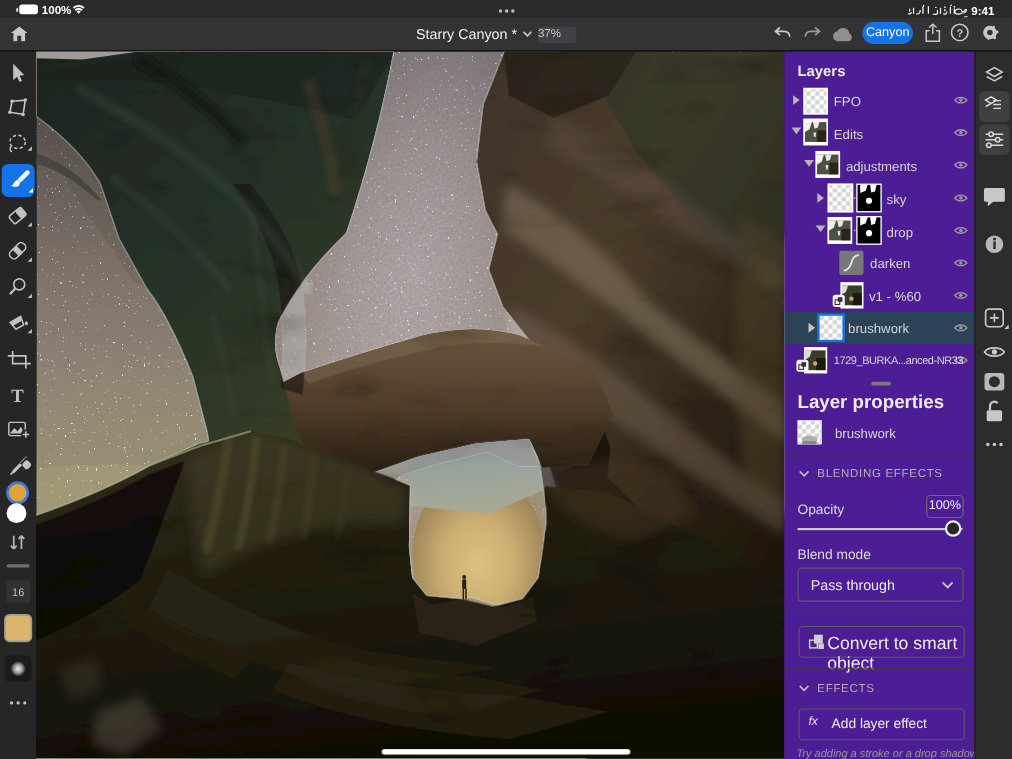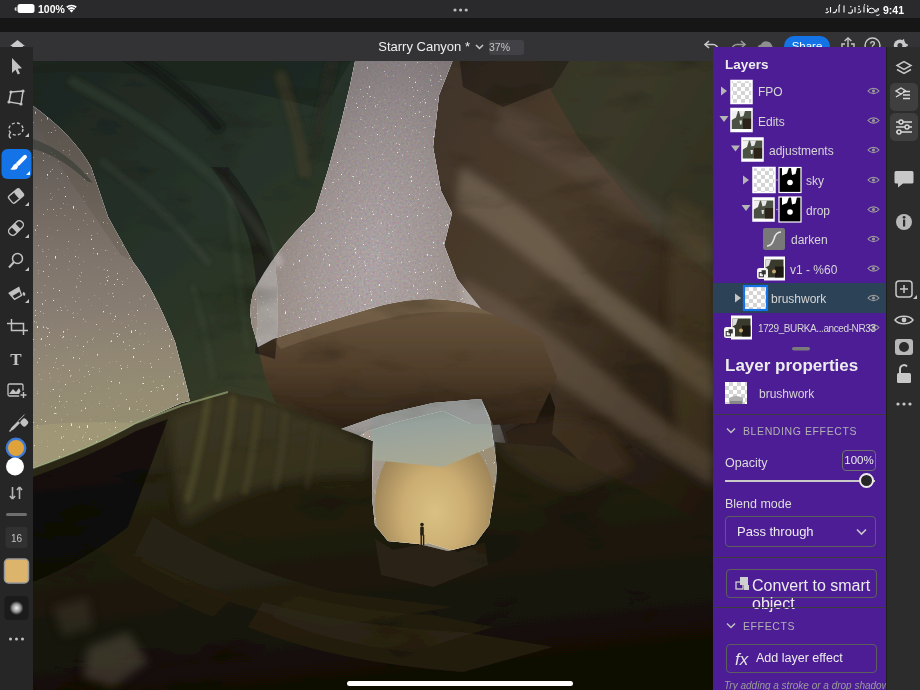--- a/index.html
+++ b/index.html
@@ -1,21 +1,21 @@
 <!DOCTYPE html>
 <html><head>
 <meta charset="utf-8">
 <style>
   * { margin:0; padding:0; box-sizing:border-box; }
   html,body { width:920px; height:690px; background:#000; overflow:hidden;
     font-family:"Liberation Sans", sans-serif; }
   #app { position:relative; width:920px; height:690px; background:#161616; }
   .abs { position:absolute; }
   #statusbar { position:absolute; left:0; top:0; width:920px; height:18px; background:#2a2a2c; }
-  #toolbar { position:absolute; left:0; top:32px; width:920px; height:29px; background:#333336; }
+  #toolbar { position:absolute; left:0; top:16px; width:920px; height:29px; background:#333336; }
   #rail { position:absolute; left:0; top:47px; width:33px; height:643px; background:#262626; }
   #canvas { position:absolute; left:33px; top:47px; width:680px; height:643px; background:#201c16; }
   #panel { position:absolute; left:713px; top:47px; width:173px; height:643px; background:#4c1d95; overflow:hidden; }
   #strip { position:absolute; left:886px; top:47px; width:34px; height:643px; background:#2c2c2c; border-left:1px solid #1e1e1e; }
   .checker { background-color:#fff;
     background-image: linear-gradient(45deg,#d4d4d4 25%,transparent 25%,transparent 75%,#d4d4d4 75%),
                       linear-gradient(45deg,#d4d4d4 25%,transparent 25%,transparent 75%,#d4d4d4 75%);
     background-size:8px 8px; background-position:0 0,4px 4px; }
   .row-txt { position:absolute; color:#d6d6d6; font-size:12px; white-space:nowrap; }
   svg { display:block; }
@@ -232,21 +232,21 @@
       <path d="M6,2 L2,5.5 L6,9" stroke="#c9c9c9" stroke-width="1.6" fill="none"></path>
       <path d="M2,5.5 L10,5.5 A5,5 0 0 1 15,10.5" stroke="#c9c9c9" stroke-width="1.6" fill="none"></path>
     </svg>
     <svg class="abs" style="left:730px;top:7px" width="17" height="15" viewBox="0 0 17 15">
       <path d="M11,2 L15,5.5 L11,9" stroke="#9a9a9a" stroke-width="1.6" fill="none"></path>
       <path d="M15,5.5 L7,5.5 A5,5 0 0 0 2,10.5" stroke="#9a9a9a" stroke-width="1.6" fill="none"></path>
     </svg>
     <svg class="abs" style="left:755px;top:9px" width="22" height="13" viewBox="0 0 22 13" fill="#8f8f8f">
       <path d="M6.5,12.5 A4.5,4.5 0 0 1 6,3.6 A6,6 0 0 1 17.2,5.2 A4,4 0 0 1 17,12.5 Z"></path>
     </svg>
-    <div class="abs" style="left:784px;top:4px;width:46px;height:20px;background:#1473e6;border-radius:10px;color:#fff;font-size:11.5px;text-align:center;line-height:20px">Share</div>
+    <div class="abs" style="left:784px;top:4px;width:46px;height:20px;background:#1473e6;border-radius:10px;color:#fff;font-size:11.5px;text-align:center;line-height:20px">Canyon</div>
     <svg class="abs" style="left:841px;top:5px" width="14" height="18" viewBox="0 0 14 18">
       <g stroke="#c9c9c9" stroke-width="1.4" fill="none">
         <path d="M7,1 L7,10"></path>
           <path d="M3.6,4 L7,1 L10.4,4"></path>
         <path d="M4,7 L1,7 L1,16.5 L13,16.5 L13,7 L10,7"></path>
       </g>
     </svg>
     <svg class="abs" style="left:864px;top:5px" width="17" height="17" viewBox="0 0 17 17">
       <circle cx="8.5" cy="8.5" r="7.5" stroke="#c9c9c9" stroke-width="1.4" fill="none"></circle>
       <text x="8.5" y="12.3" text-anchor="middle" font-size="10" font-weight="bold" fill="#c9c9c9" font-family="Liberation Sans">?</text>
@@ -481,21 +481,21 @@
       <rect x="5" y="1" width="8" height="8" fill="#d0d0d0"></rect>
         <rect x="9" y="9" width="5" height="5" fill="#d0d0d0"></rect>
     </svg>
     <div class="abs" style="left:39px;top:530px;color:#ececec;font-size:16px">Convert to smart object</div>
     <div class="abs" style="left:0;top:560px;width:173px;height:1px;background:#3c3c3c"></div>
     <svg class="abs" style="left:13px;top:575px" width="10" height="7">
         <path d="M1,1.5 L5,5.5 L9,1.5" stroke="#c0c0c0" stroke-width="1.5" fill="none"></path>
       </svg>
     <div class="abs" style="left:30px;top:573px;color:#b2b2b2;font-size:10.5px;letter-spacing:0.6px">EFFECTS</div>
     <div class="abs" style="left:13px;top:597px;width:151px;height:29px;border:1px solid #5e5e5e;border-radius:4px"></div>
-    <div class="abs" style="left:22px;top:603px;color:#e2e2e2;font-size:17px;font-style:italic">fx</div>
+    <div class="abs" style="left:22px;top:603px;color:#e2e2e2;font-size:11px;font-style:italic">fx</div>
     <div class="abs" style="left:43px;top:604px;color:#ececec;font-size:12.5px">Add layer effect</div>
     <div class="abs" style="left:11px;top:633px;color:#9c9c9c;font-size:10px;font-style:italic;white-space:nowrap">Try adding a stroke or a drop shadow.</div>
   </div>
   <div id="strip">
   <svg width="34" height="643" viewBox="0 0 34 643">
 
     <g stroke="#c8c8c8" stroke-width="1.5" fill="none">
       <path d="M10,18.5 L17,14.5 L24,18.5 L17,22.5 Z"></path>
       <path d="M10,22.5 L17,26.5 L24,22.5"></path>
     </g>

